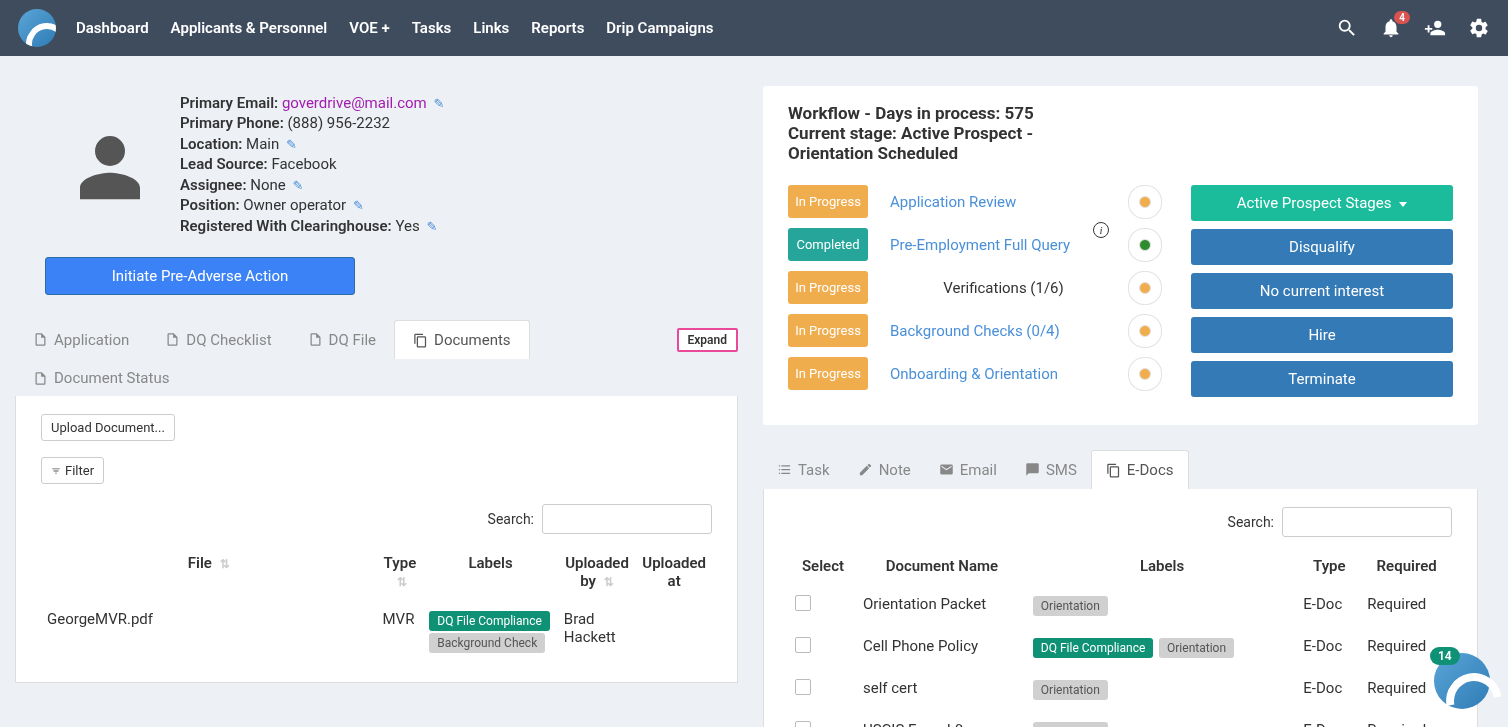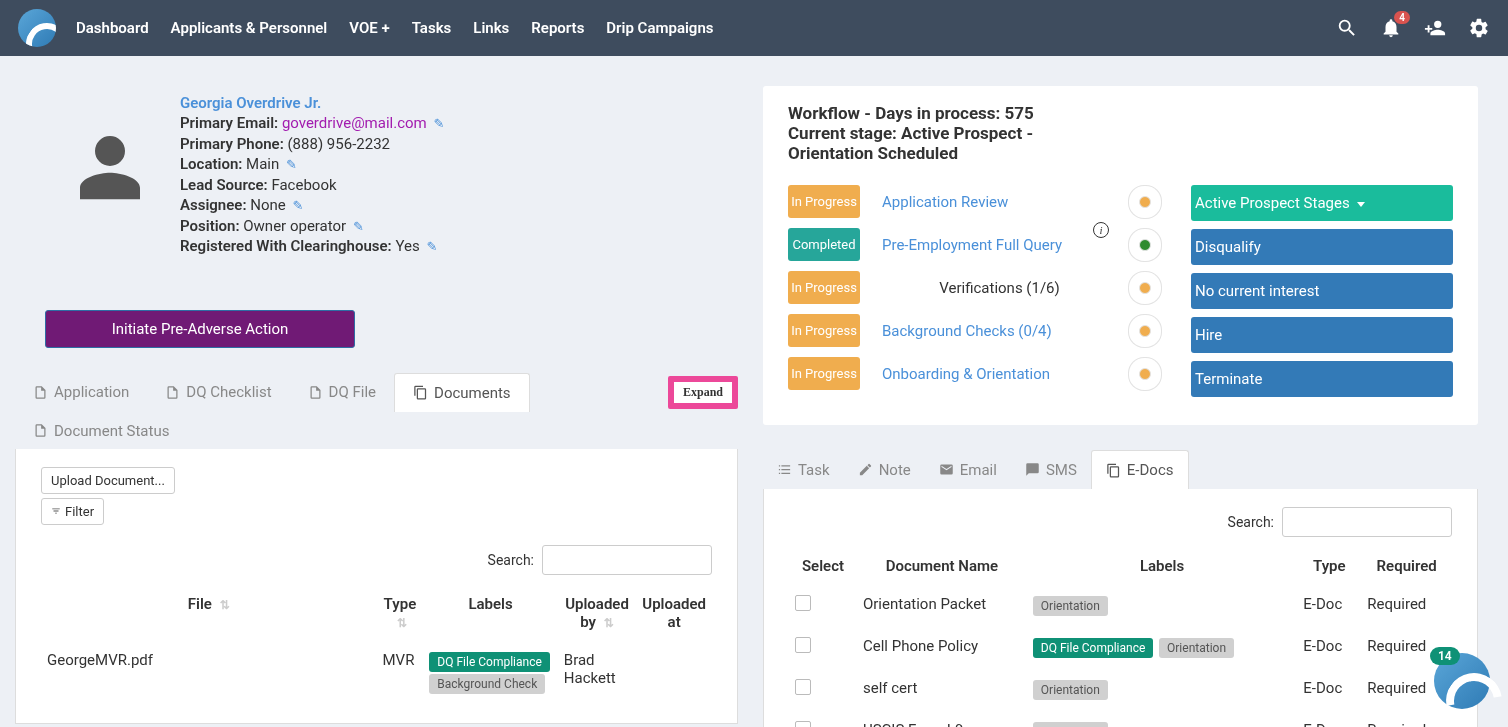--- a/index.html
+++ b/index.html
@@ -23,51 +23,51 @@
   .right-col { flex:1; max-width:715px; }
 
   
   .profile { display:flex; gap:30px; padding: 5px 0 20px 55px; }
   .avatar { width:80px; height:90px; margin-top:30px; }
   .avatar svg { fill:#555; width:80px; height:90px; }
   .profile-name { color:#4a90d9; font-size:26px; font-weight:600; margin-bottom:6px; }
   .profile-info div { margin: 2.5px 0; font-size:15px; }
   .profile-info b { font-weight:600; }
   .edit-ic { color:#4a90d9; font-size:13px; margin-left:3px; cursor:pointer; }
-  .btn-primary { background:#701a75; border:1px solid #2e6da4; color:#fff; padding:9px 22px; border-radius:3px; font-size:15px; cursor:pointer; display:inline-block; text-align:center;margin-top:32px; }
+  .btn-primary { background:#3b82f6; border:1px solid #2e6da4; color:#fff; padding:9px 22px; border-radius:3px; font-size:15px; cursor:pointer; display:inline-block; text-align:center; }
   .btn-primary.wide{ width:310px; margin-left:30px; }
 
   
   .panel { background:#fff; padding:17px 25px 25px; border-radius:3px; }
   .panel-head { display:flex; justify-content:space-between; margin-bottom:22px;flex-direction:column; }
   .panel-head h3 { font-size:17px; font-weight:700;}
   .workflow-body { display:flex; gap:40px; }
   .wf-left { flex:1; }
   .wf-row { display:flex; align-items:center; gap:22px; margin-bottom:10px; position:relative; }
-  .wf-status { width:72px; text-align:center; color:#fff; padding:9px 0; border-radius:3px; font-size:13px; }
+  .wf-status { width:80px; text-align:center; color:#fff; padding:9px 0; border-radius:3px; font-size:13px; }
   .wf-status.prog { background:#f0ad4e; }
   .wf-status.comp { background:#26a69a; }
   .wf-link { flex:1; color:#4a90d9; cursor:pointer; font-size:15px; }
   .wf-link.plain { color:#333; cursor:default;text-align:center; }
   .wf-info { width:16px; height:16px; border:1px solid #333; border-radius:50%; font-size:11px; font-style:italic; font-family:serif; display:flex; align-items:center; justify-content:center; position:absolute; right:42px; top:-6px; }
   .wf-dot { width:12px; height:12px; border-radius:50%; margin-left:auto; border:1px solid #e3e3e3; box-shadow:0 0 0 10px #fff, 0 0 0 11px #e3e3e3; }
   .wf-dot.orange{ background:#f0ad4e; }
   .wf-dot.green{ background:#2e8b2e; }
   .wf-right { width:262px; display:flex; flex-direction:column; gap:8px; }
-  .btn-action { padding:9px 4px; border-radius:3px; color:#fff; text-align:left; font-size:15px; cursor:pointer; }
+  .btn-action { padding:9px 12px; border-radius:3px; color:#fff; text-align:center; font-size:15px; cursor:pointer; }
   .btn-teal { background:#1abc9c; }
   .btn-blue { background:#337ab7; }
   .caret { display:inline-block; margin-left:4px; border-top:5px solid #fff; border-left:4px solid transparent; border-right:4px solid transparent; vertical-align:middle; }
 
   
   .tabbar { display:flex; border-bottom:0; margin-top:25px; align-items:center; }
   .tab { padding:10px 18px; color:#888; display:flex; align-items:center; gap:6px; cursor:pointer; font-size:15px; }
   .tab.active { background:#fff; border:1px solid #ddd; border-bottom:none; border-radius:3px 3px 0 0; color:#555; }
   .tab svg{ width:15px; height:15px; fill:currentColor; }
-  .expand-box { margin-left:auto; border:6px solid #ec4899; padding:3px 9px; background:#fff; font-size:12px; font-weight:600; border-radius:2px; cursor:pointer;font-family:Liberation Serif, serif; }
+  .expand-box { margin-left:auto; border:2px solid #ec4899; padding:3px 9px; background:#fff; font-size:12px; font-weight:600; border-radius:2px; cursor:pointer; }
 
   
   .doc-panel { border:1px solid #ddd; border-top:none; background:#fff; padding:18px 25px; margin-top:-1px; }
   .small-btn { border:1px solid #ccc; background:#fff; padding:5px 9px; font-size:13px; border-radius:3px; cursor:pointer; display:inline-flex; align-items:center; gap:4px; }
   .search-row { display:flex; justify-content:flex-end; align-items:center; gap:8px; margin:20px 0 10px; }
   .search-row input { border:1px solid #ccc; border-radius:3px; padding:6px; width:170px; font-size:14px; }
   table { width:100%; border-collapse:collapse; }
   th { text-align:center; font-weight:600; padding:10px 6px; font-size:15px; vertical-align:top; position:relative; }
   td { padding:10px 6px; font-size:15px; vertical-align:top; }
   .sort-ic { color:#ccc; font-size:12px; margin-left:4px; }
@@ -131,21 +131,20 @@
 </div>
 
 <div class="content">
 
   <div class="left-col">
     <div class="profile">
       <div class="avatar"><svg viewBox="0 0 24 24">
             <path d="M12 12a4.5 4.5 0 10-4.5-4.5A4.5 4.5 0 0012 12zm0 2c-3 0-9 1.5-9 4.5V22h18v-3.5c0-3-6-4.5-9-4.5z"></path>
           </svg></div>
       <div class="profile-info">
-        <div class="profile-name">Georgia Overdrive Jr.</div>
         <div><b>Primary Email:</b> <a>goverdrive@mail.com</a> <span class="edit-ic">✎</span></div>
         <div><b>Primary Phone:</b> <span>(888) 956-2232</span></div>
         <div><b>Location:</b> <span>Main</span> <span class="edit-ic">✎</span></div>
         <div><b>Lead Source:</b> <span>Facebook</span></div>
         <div><b>Assignee:</b> <span>None</span> <span class="edit-ic">✎</span></div>
         <div><b>Position:</b> <span>Owner operator</span> <span class="edit-ic">✎</span></div>
         <div><b>Registered With Clearinghouse:</b> <span>Yes</span> <span class="edit-ic">✎</span></div>
       </div>
     </div>
     <div class="btn-primary wide">Initiate Pre-Adverse Action</div>
@@ -181,21 +180,21 @@
     <div class="tabbar" style="margin-top:0" id="left-tabs-2">
         <div class="tab">
           <svg viewBox="0 0 24 24">
             <path d="M14 2H6a2 2 0 00-2 2v16a2 2 0 002 2h12a2 2 0 002-2V8l-6-6zM6 20V4h7v5h5v11H6z"></path>
           </svg>
           <span>Document Status</span>
         </div>
       </div>
 
     <div class="doc-panel">
-      <div style="margin-bottom:4px;"><span class="small-btn">Upload Document...</span></div>
+      <div style="margin-bottom:16px;"><span class="small-btn">Upload Document...</span></div>
       <div><span class="small-btn">
             <svg width="10" height="10" viewBox="0 0 24 24" fill="#555">
               <path d="M10 18h4v-2h-4v2zM3 6v2h18V6H3zm3 7h12v-2H6v2z"></path>
             </svg>
             <span>Filter</span>
           </span></div>
       <div class="search-row">
           <span>Search:</span>
           <input type="text" style="">
         </div>

